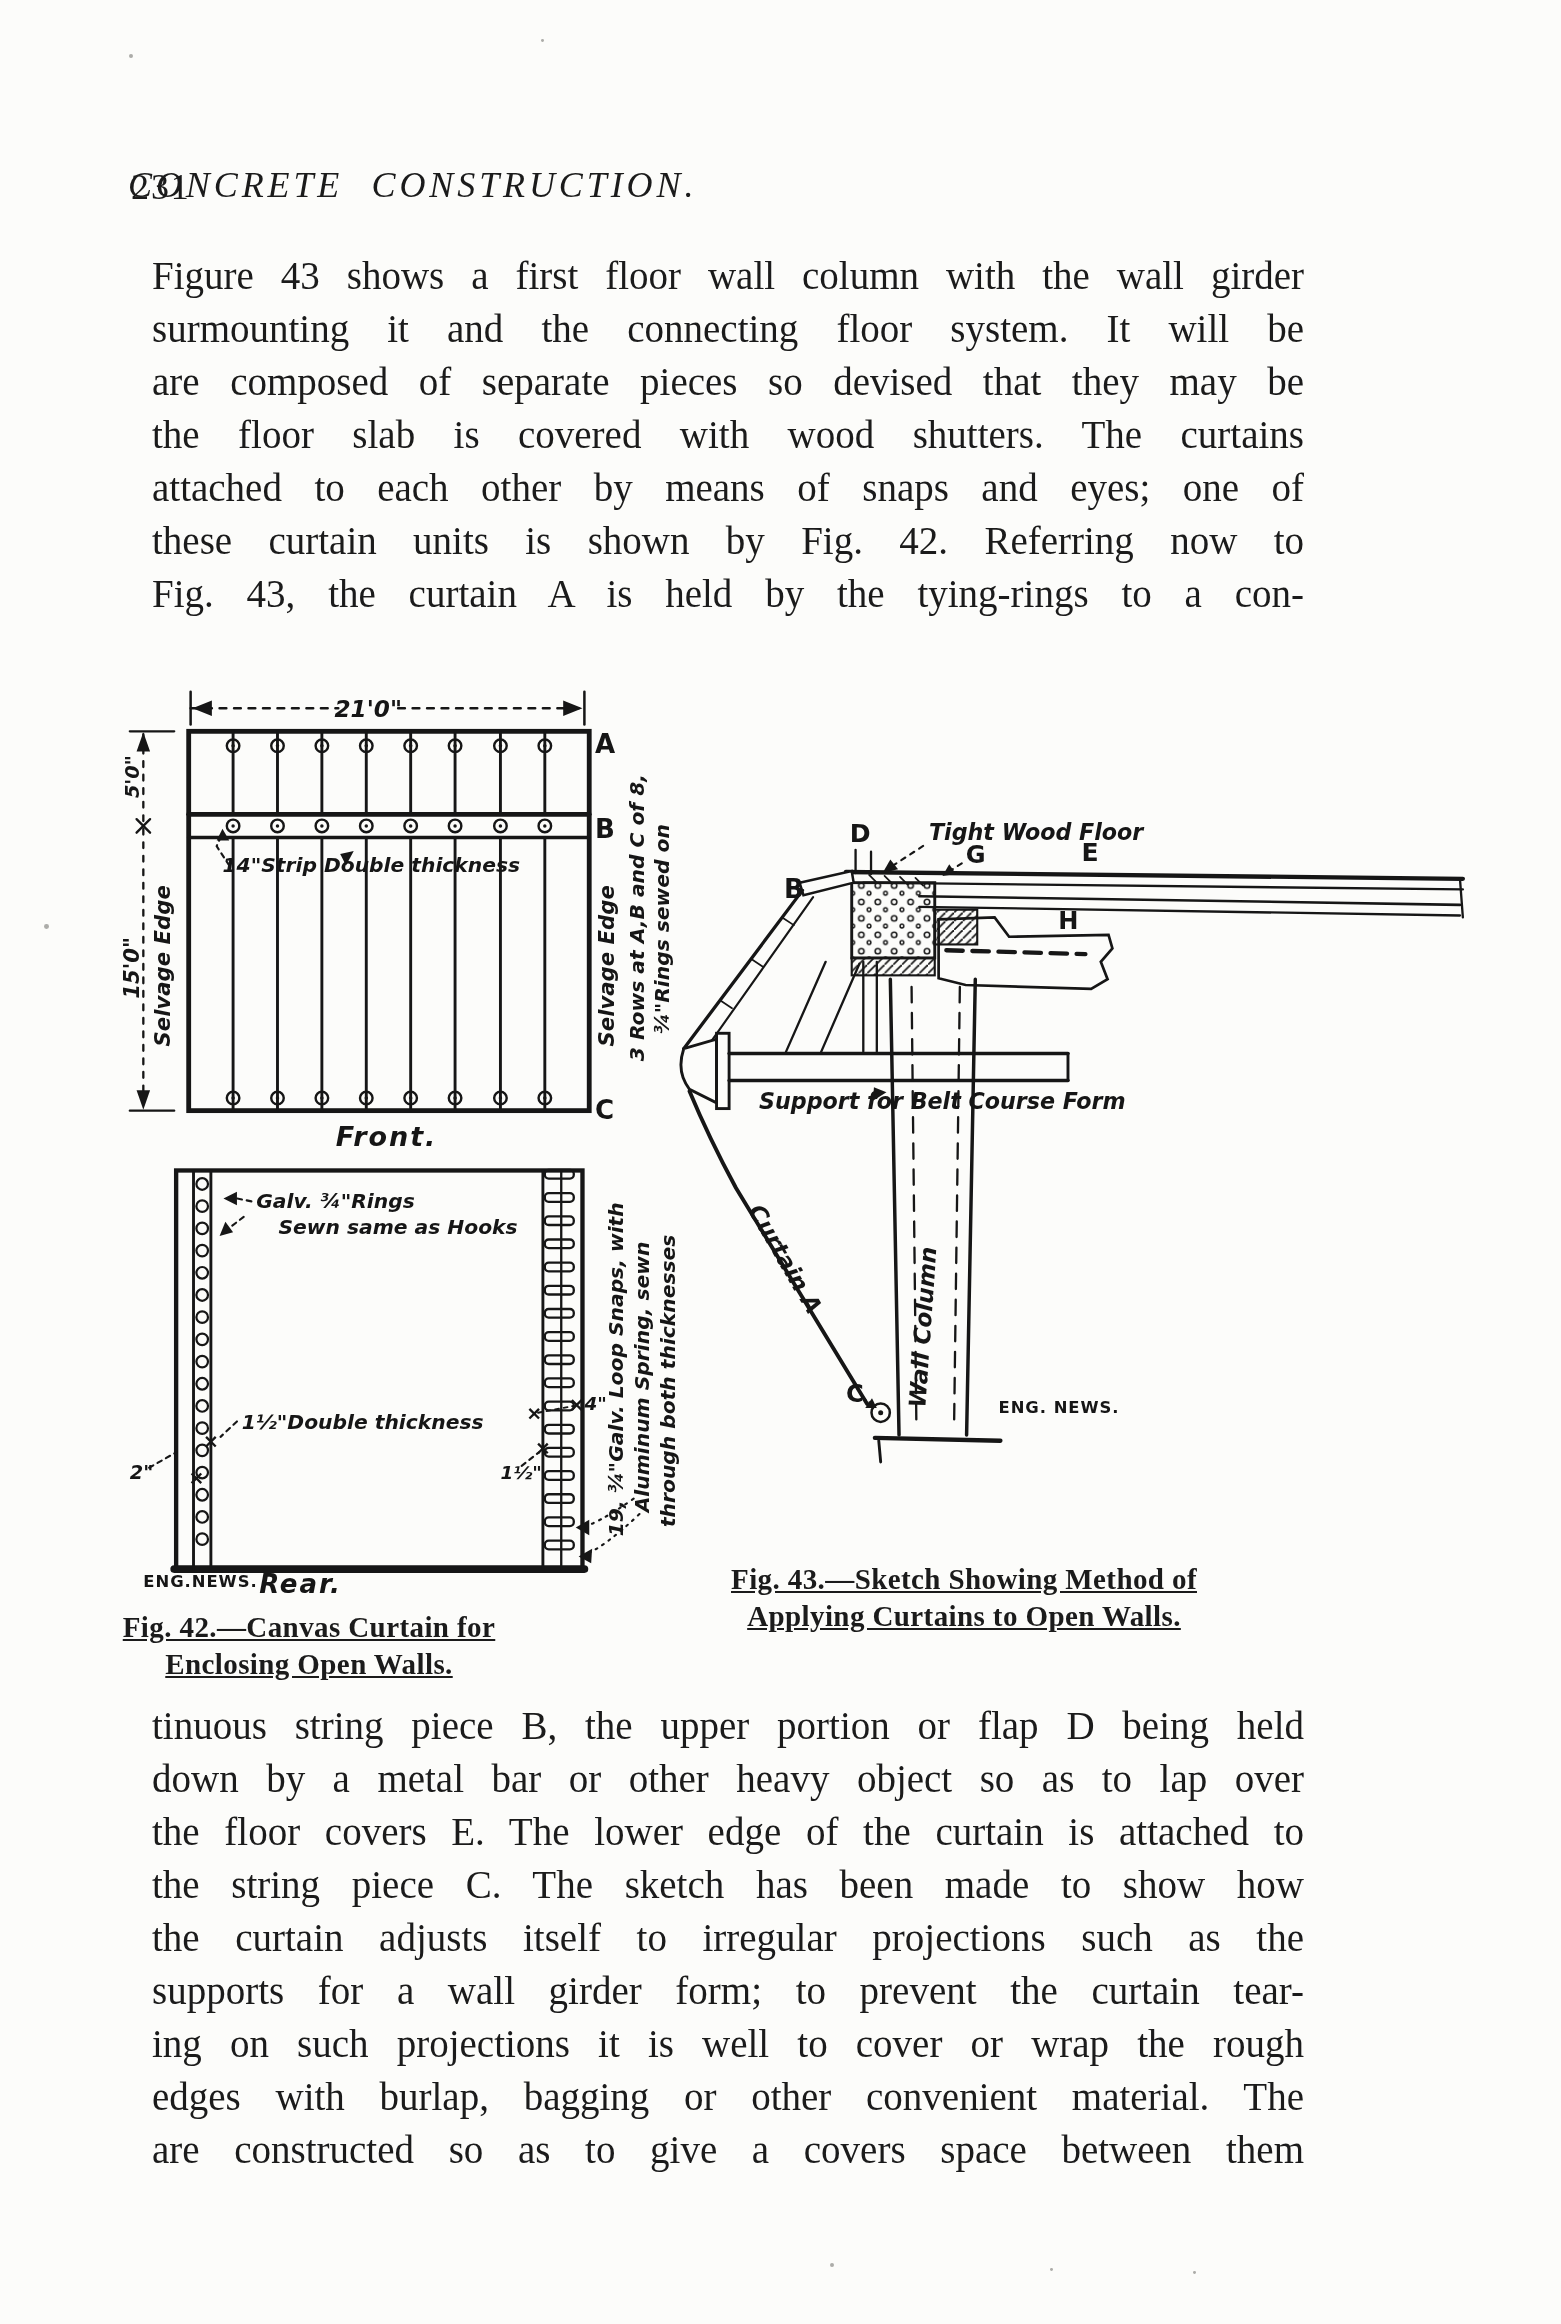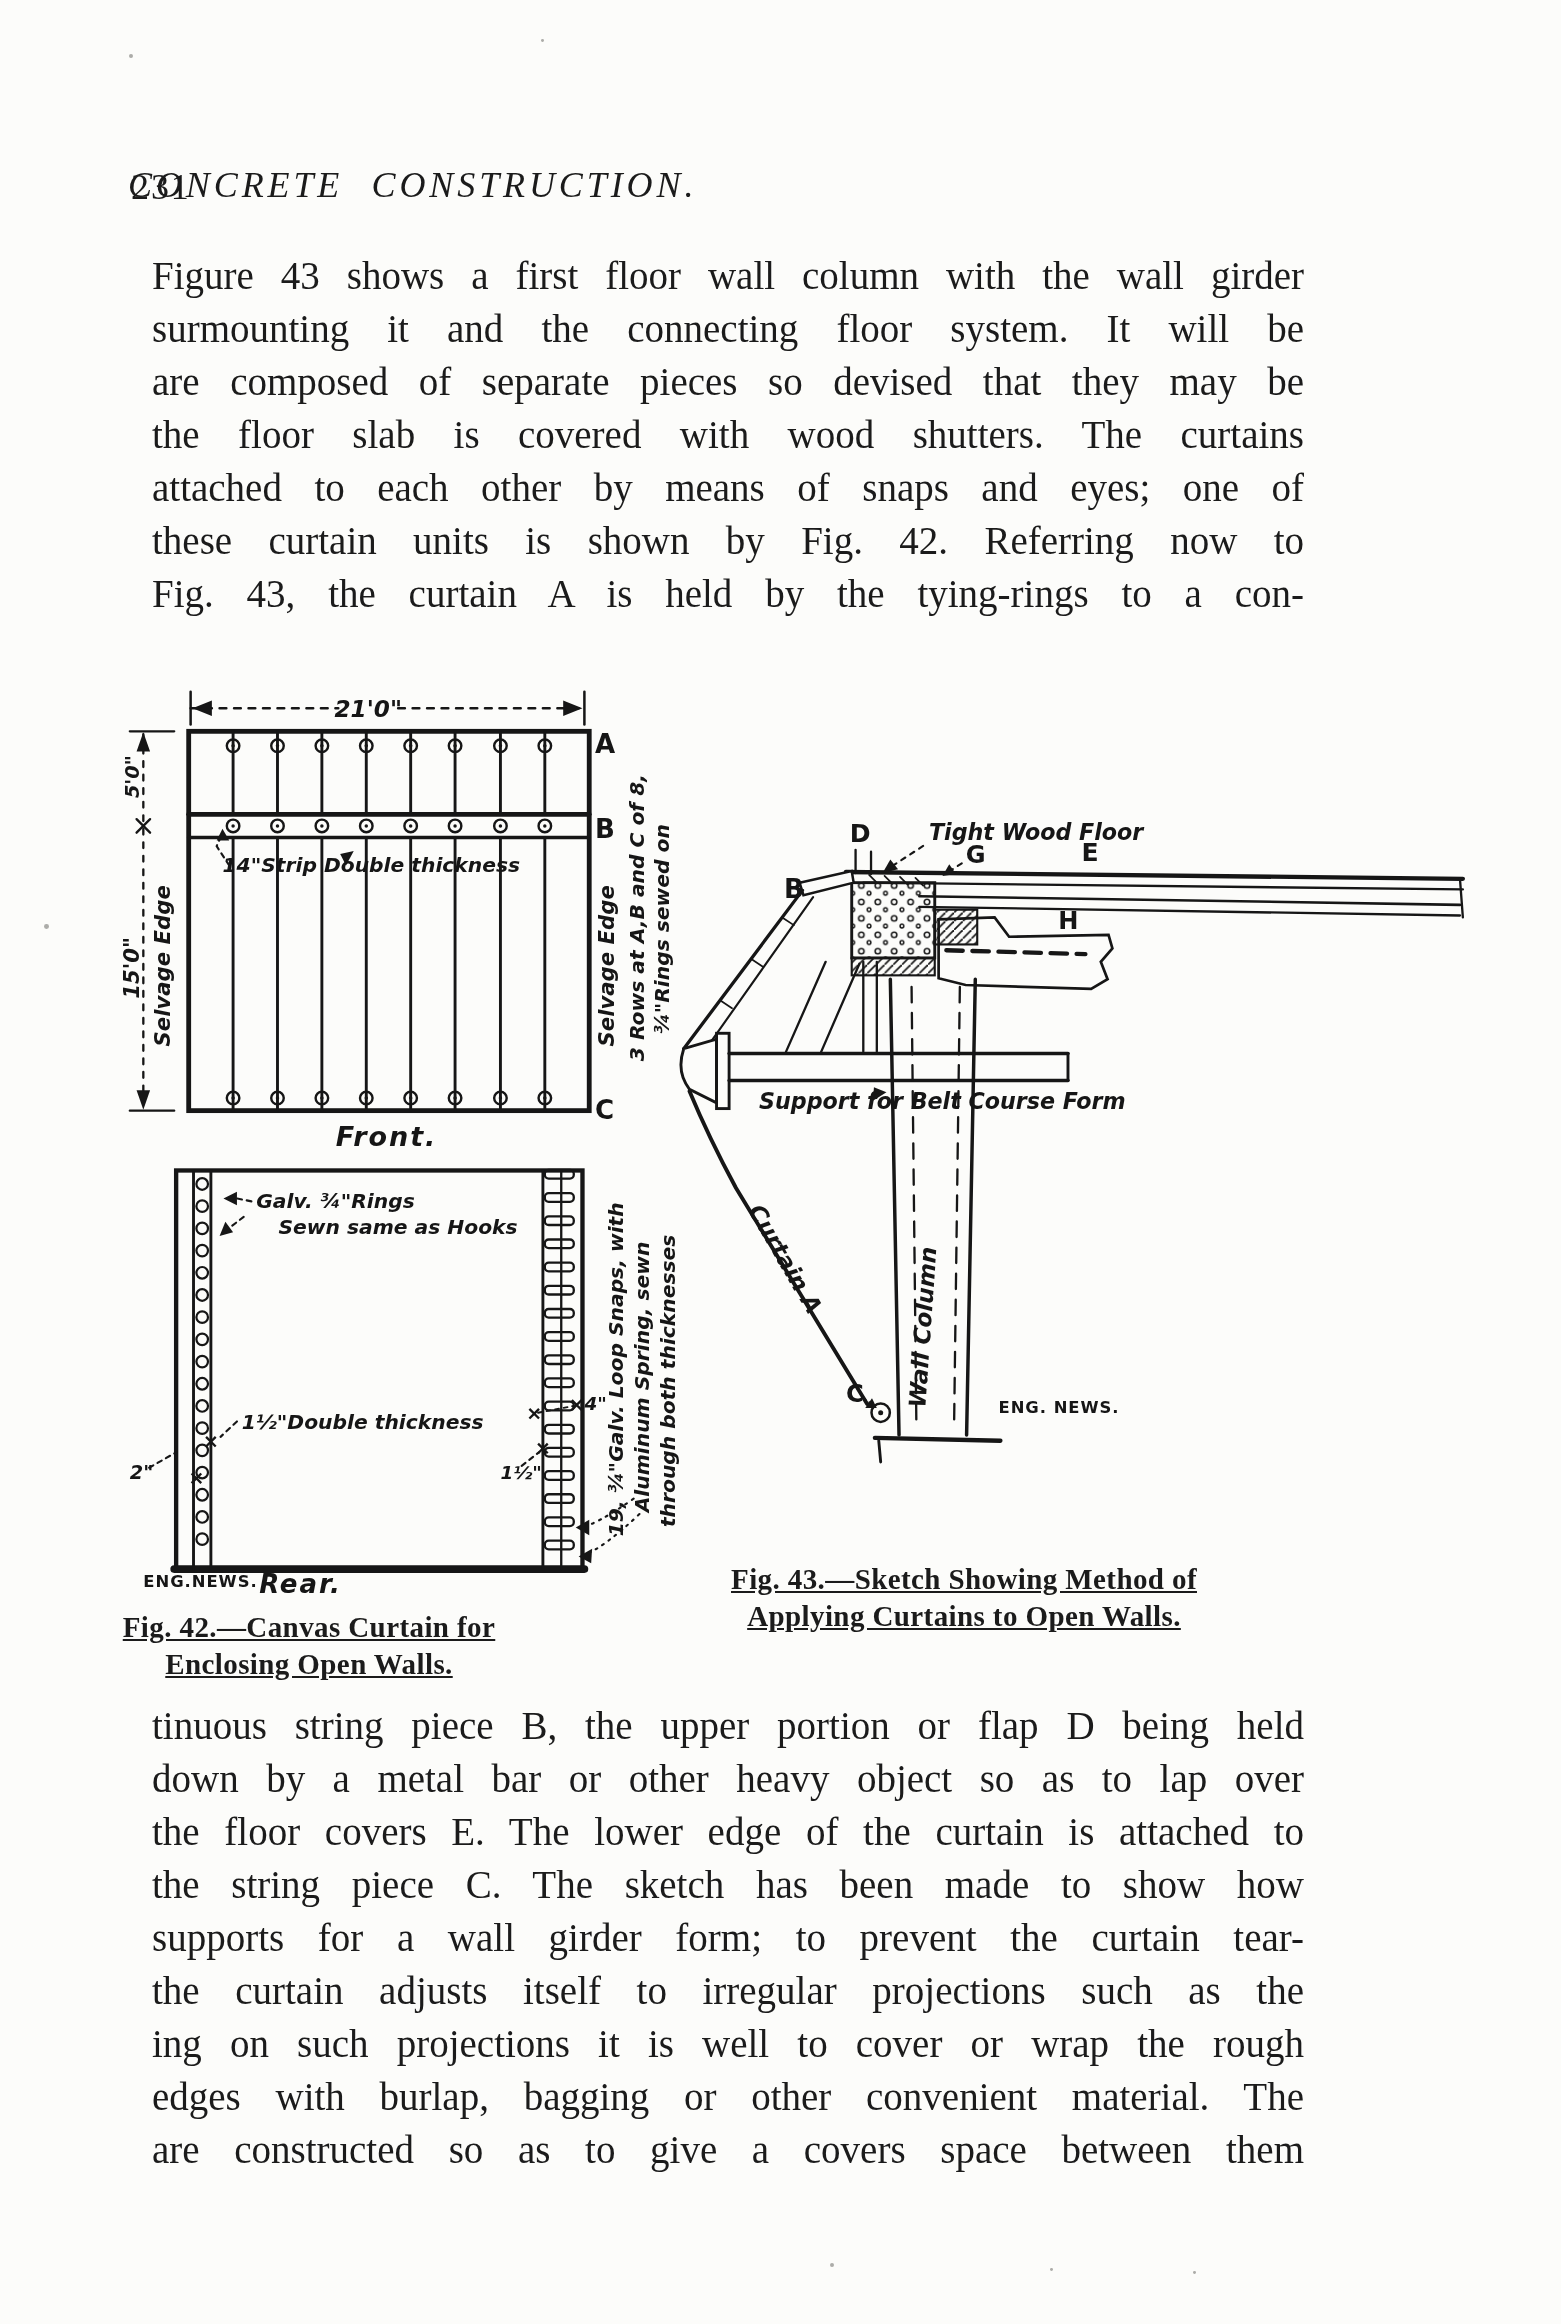--- a/index.html
+++ b/index.html
@@ -320,22 +320,22 @@
   <div class="cap cap43">
     <div>Fig. 43.—Sketch Showing Method of</div>
     <div>Applying Curtains to Open Walls.</div>
   </div>
 
   <div class="para p2">
     <div class="bline">tinuous string piece B, the upper portion or flap D being held</div>
     <div class="bline">down by a metal bar or other heavy object so as to lap over</div>
     <div class="bline">the floor covers E.  The lower edge of the curtain is attached to</div>
     <div class="bline">the string piece C.  The sketch has been made to show how</div>
+    <div class="bline">the curtain adjusts itself to irregular projections such as the</div>
     <div class="bline">supports for a wall girder form; to prevent the curtain tear-</div>
-    <div class="bline">the curtain adjusts itself to irregular projections such as the</div>
     <div class="bline">ing on such projections it is well to cover or wrap the rough</div>
     <div class="bline">edges with burlap, bagging or other convenient material.  The</div>
     <div class="bline">are constructed so as to give a covers space between them</div>
   </div>
 
   <div class="speck" style="left:129px;top:54px;width:3.9px;height:3.9px;"></div>
   <div class="speck" style="left:541px;top:39px;width:2.9px;height:2.9px;"></div>
   <div class="speck" style="left:44px;top:924px;width:4.8px;height:4.8px;"></div>
   <div class="speck" style="left:830px;top:2263px;width:3.9px;height:3.9px;"></div>
   <div class="speck" style="left:1050px;top:2268px;width:2.9px;height:2.9px;"></div>

